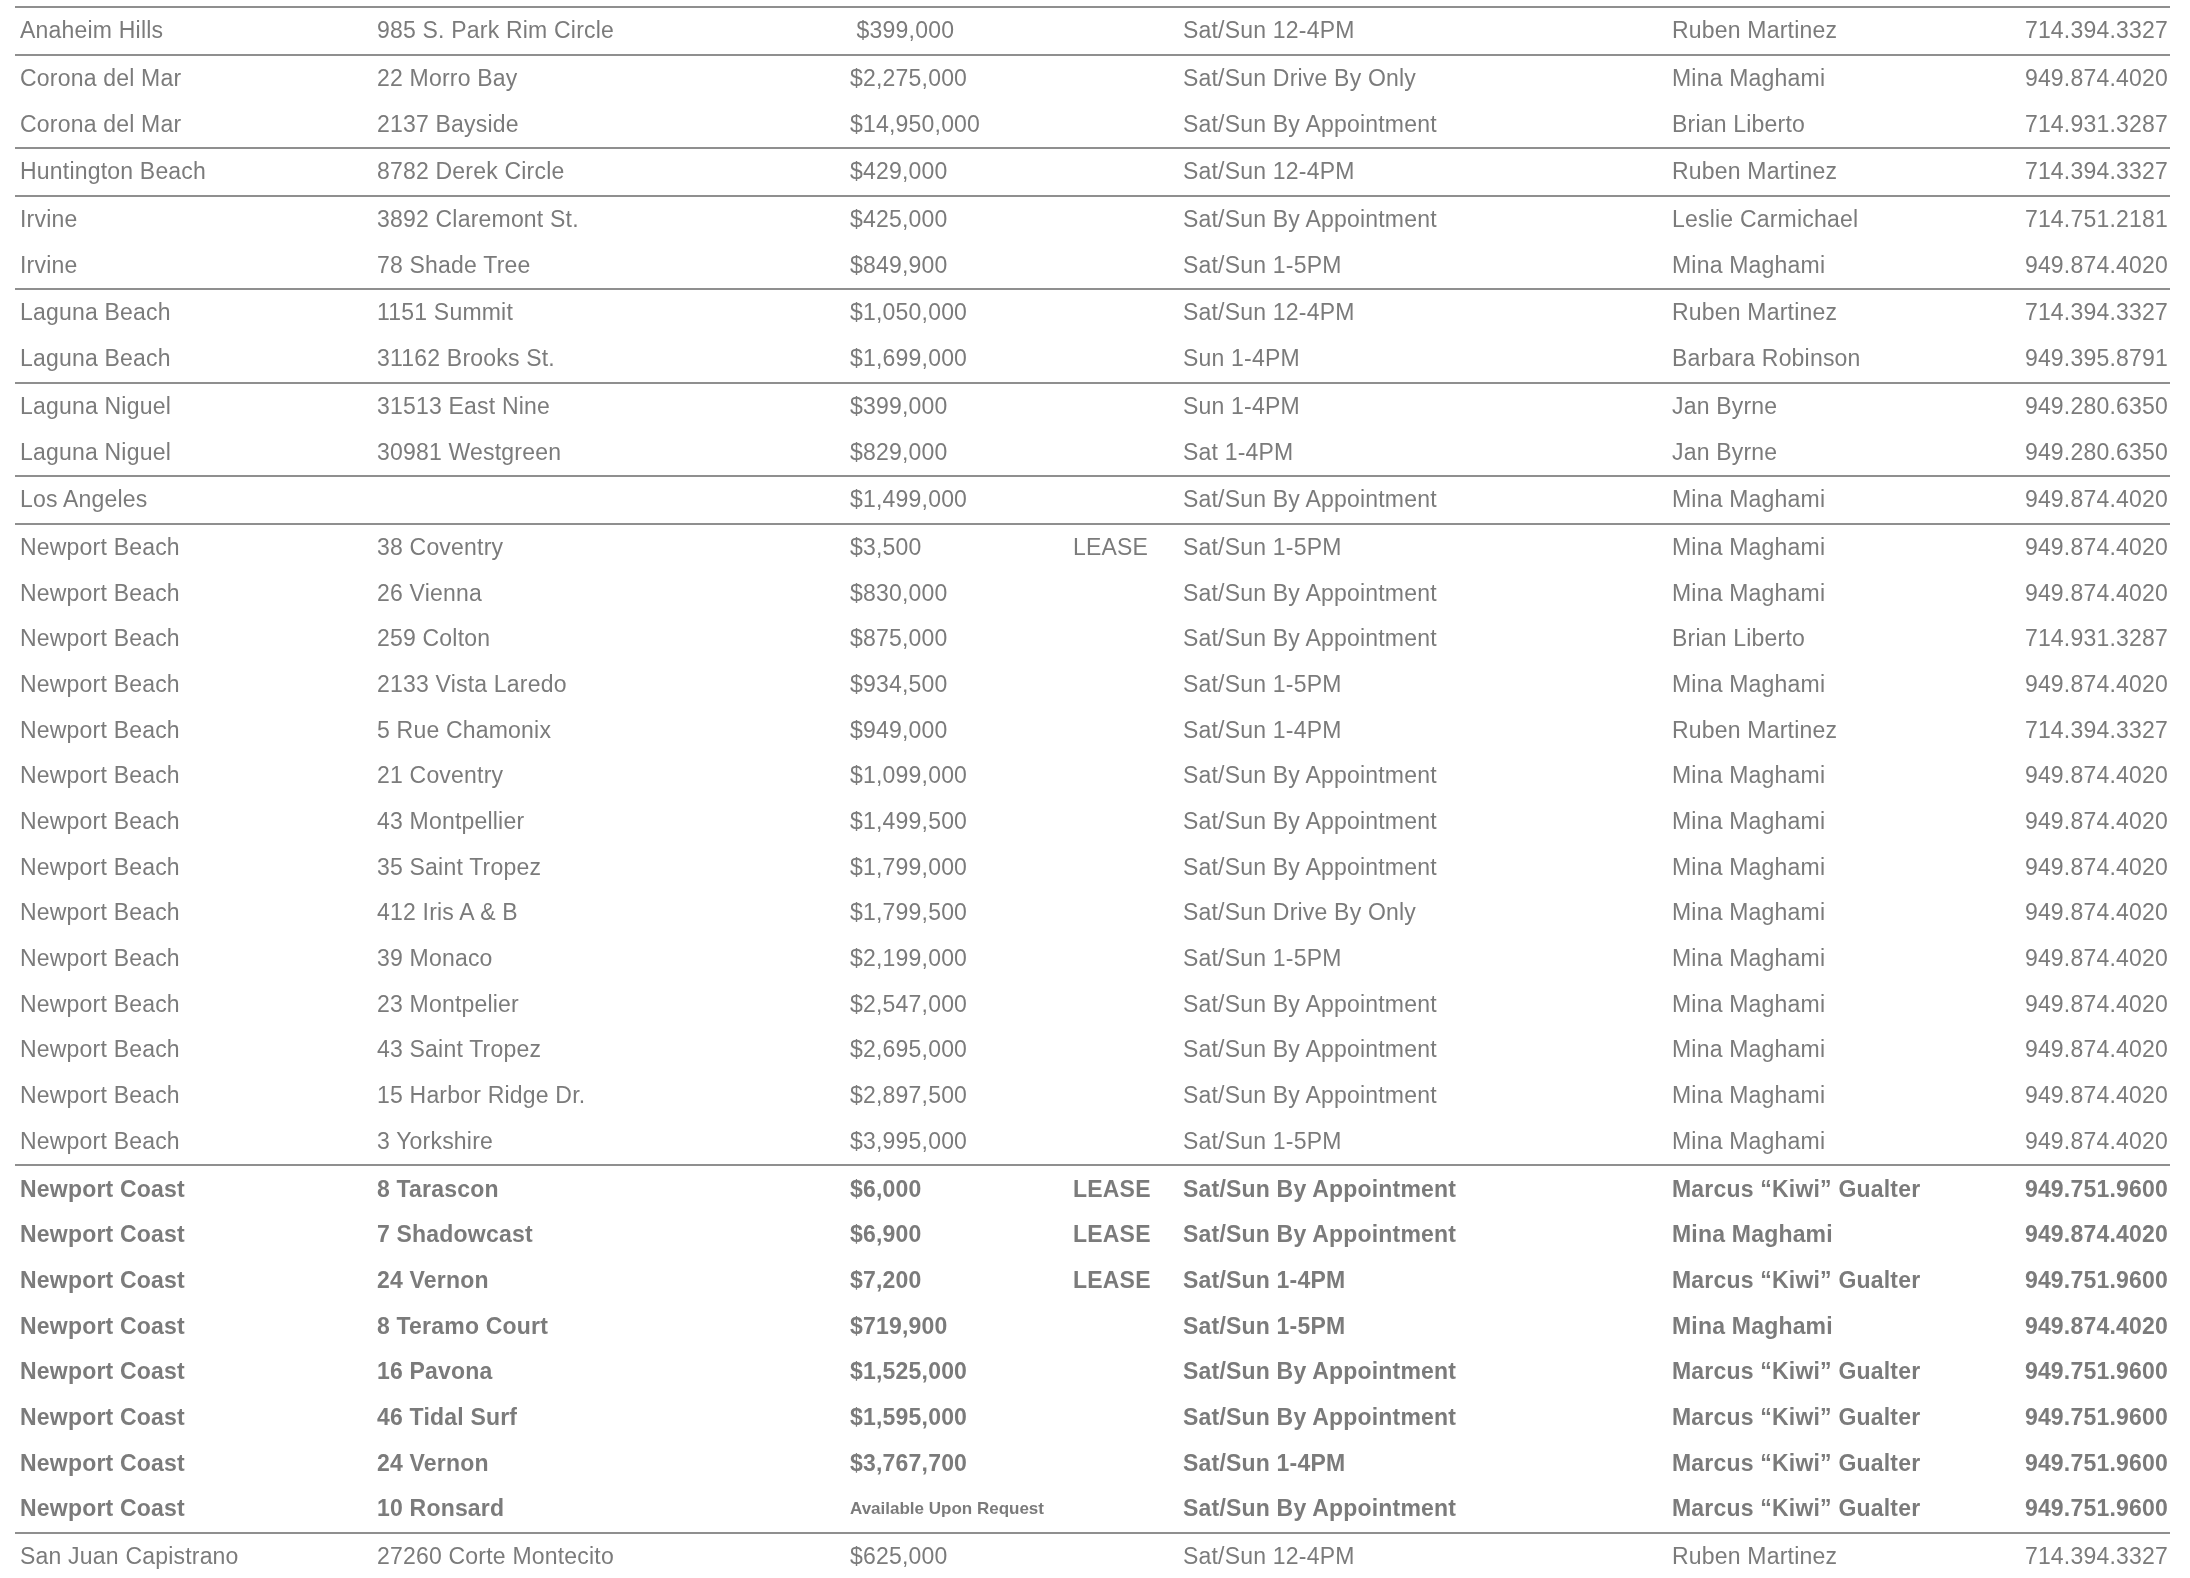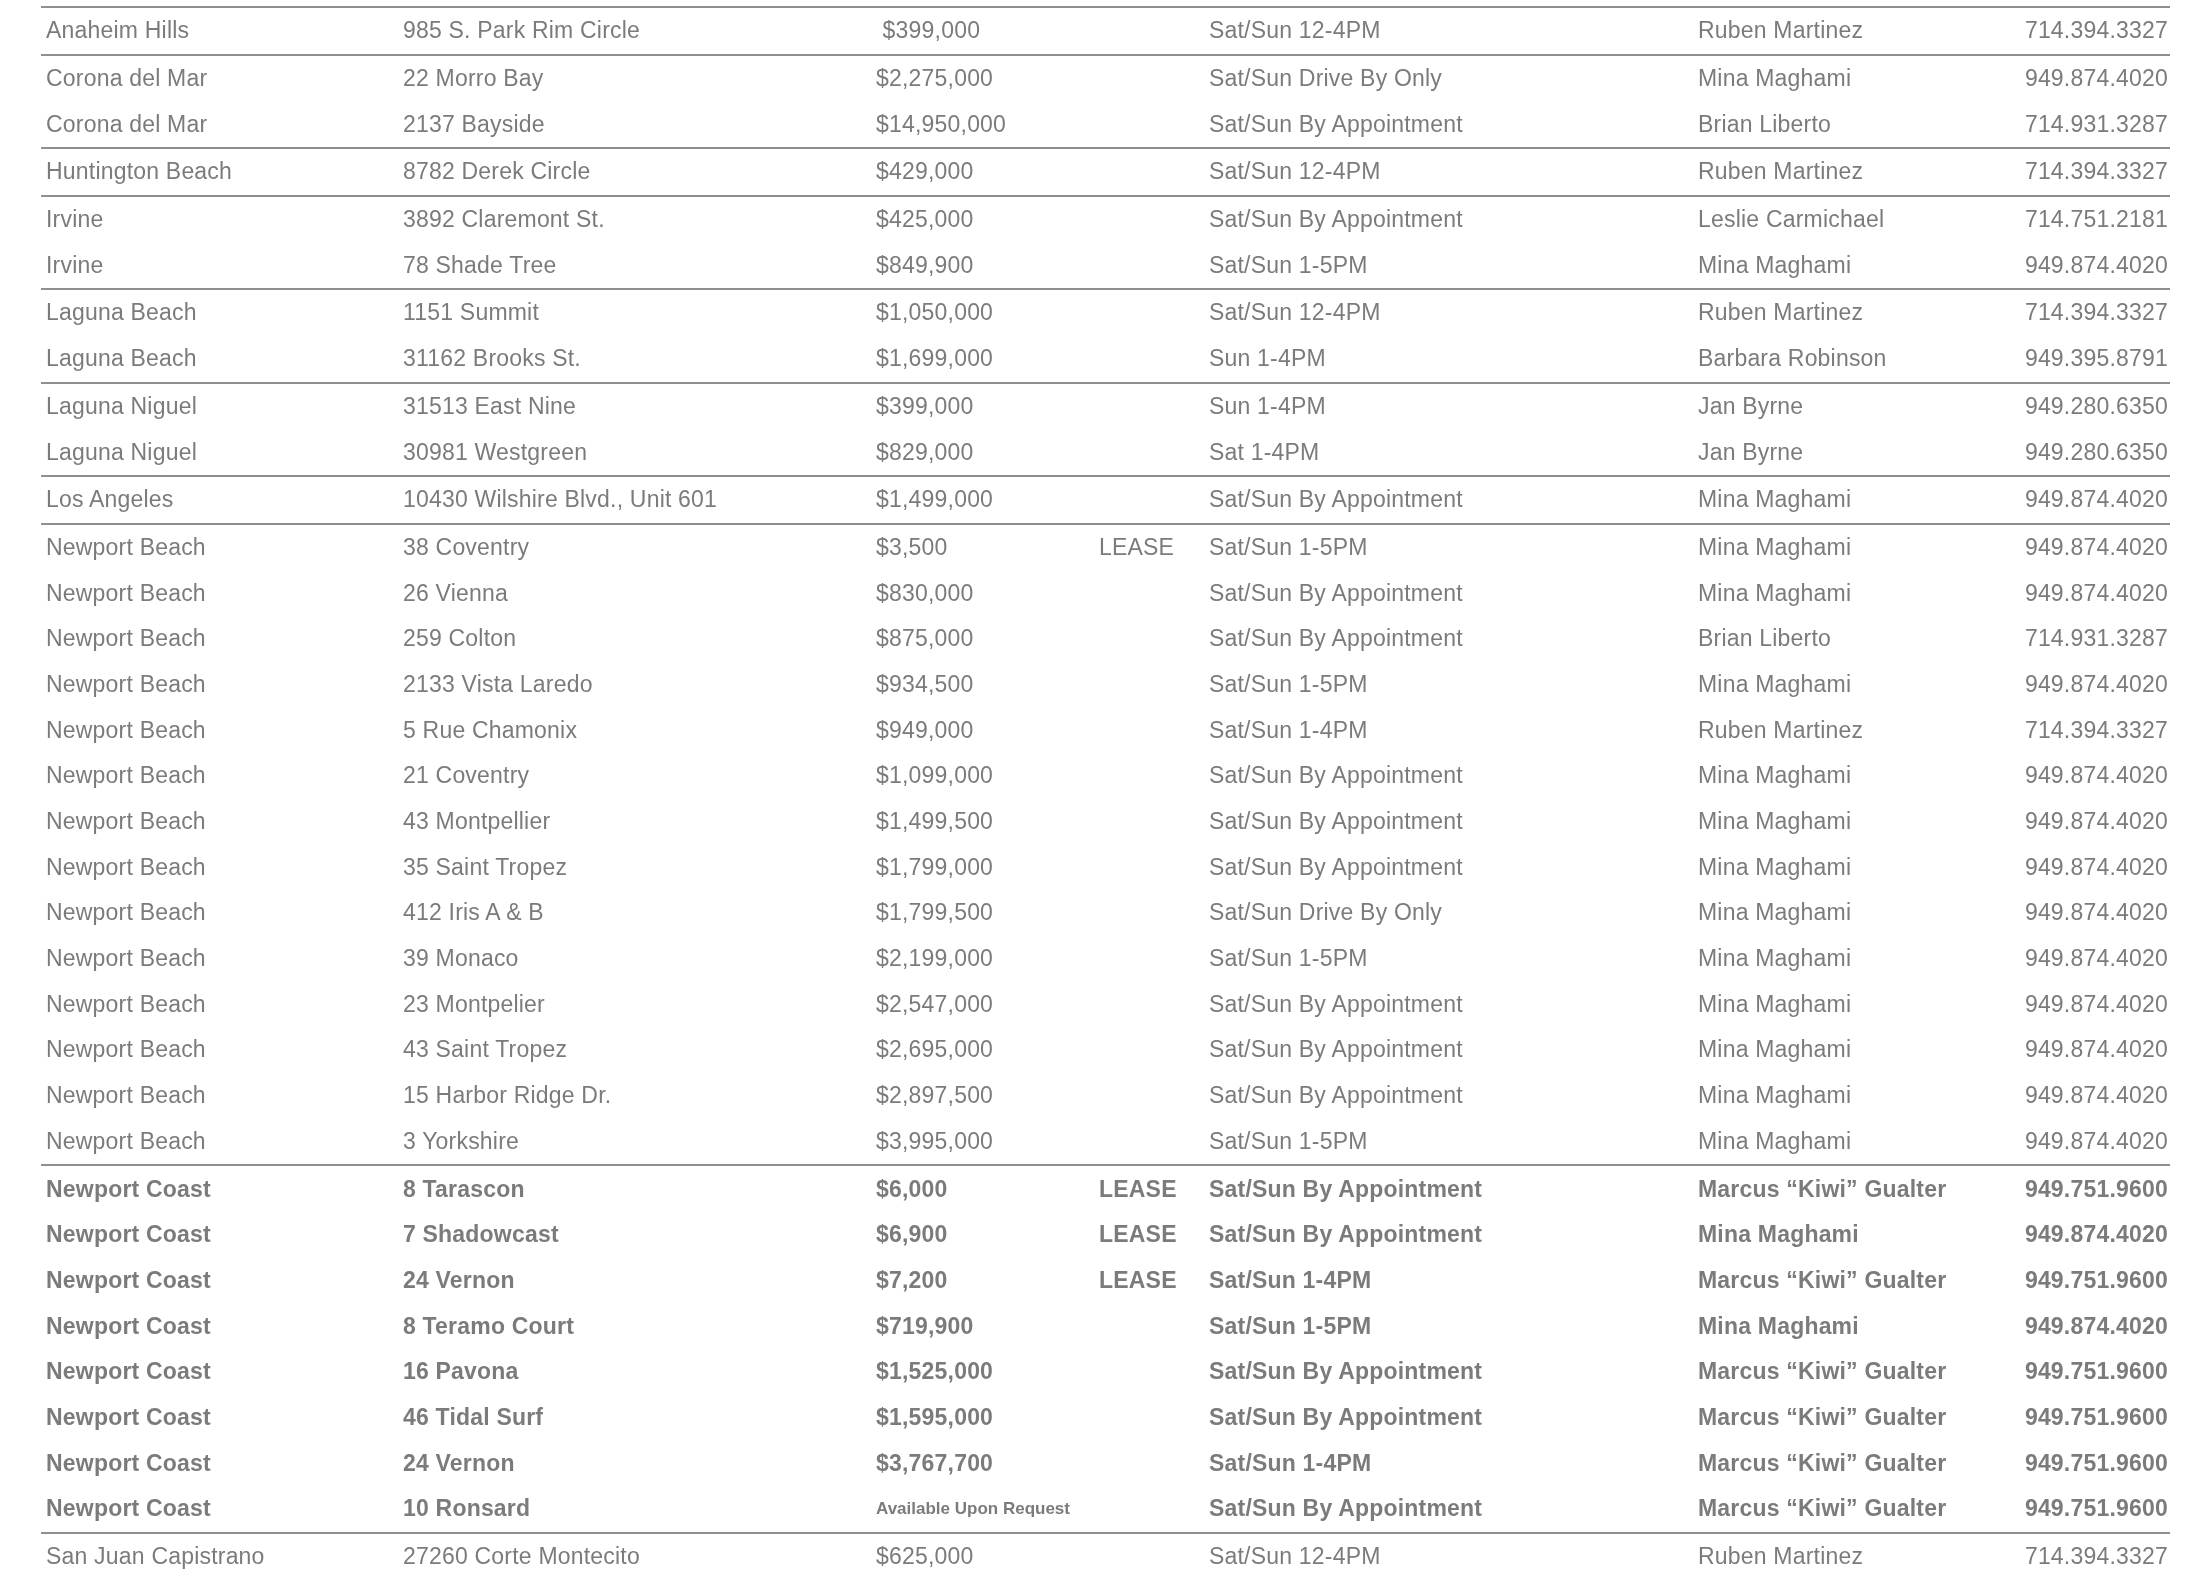--- a/index.html
+++ b/index.html
@@ -14,21 +14,20 @@
     font-family: "Liberation Sans", "DejaVu Sans", sans-serif;
     font-size: 23px;
     letter-spacing: 0.2px;
     color: #7b7b7b;
   }
   .table {
     margin: 6px 20px 0 15px;
   }
   .group {
     border-top: 2px solid #14b8a6;
-    margin-left: 26px;
   }
   .row {
     position: relative;
     height: 45.7px;
   }
   .cell {
     position: absolute;
     top: 0;
     height: 100%;
     display: flex;
@@ -146,21 +145,20 @@
     <span class="cell c-price">$829,000</span>
     <span class="cell c-lease"></span>
     <span class="cell c-open">Sat 1-4PM</span>
     <span class="cell c-agent">Jan Byrne</span>
     <span class="cell c-phone">949.280.6350</span>
   </div>
     </div>
     <div class="group" style="border-top-color: rgb(143, 143, 143);">
       <div class="row">
     <span class="cell c-city">Los Angeles</span>
-    <span class="cell c-address">10430 Wilshire Blvd., Unit 601</span>
     <span class="cell c-price">$1,499,000</span>
     <span class="cell c-lease"></span>
     <span class="cell c-open">Sat/Sun By Appointment</span>
     <span class="cell c-agent">Mina Maghami</span>
     <span class="cell c-phone">949.874.4020</span>
   </div>
     </div>
     <div class="group" style="border-top-color: rgb(143, 143, 143);">
       <div class="row">
     <span class="cell c-city">Newport Beach</span>

